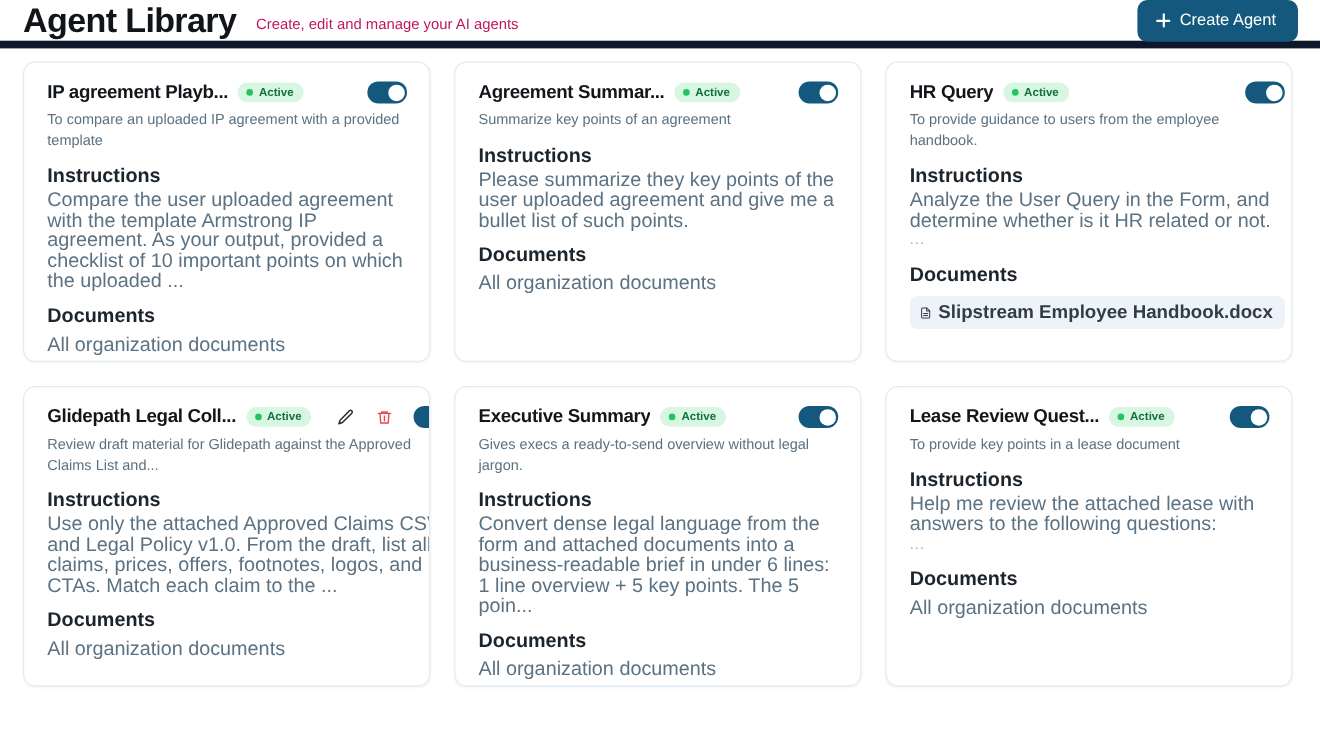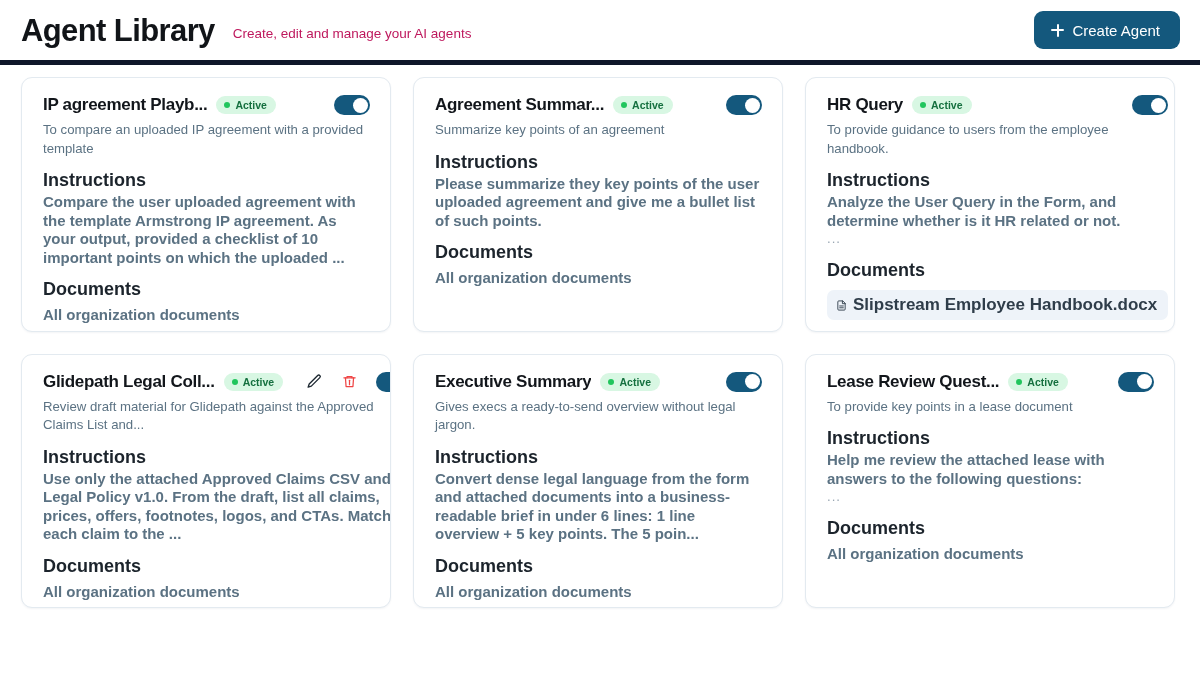--- a/index.html
+++ b/index.html
@@ -7,25 +7,25 @@
   html, body {
     width: 1200px;
     height: 673px;
     background: #ffffff;
     font-family: "Liberation Sans", sans-serif;
     overflow: hidden;
   }
 
   
   .page-header {
-    height: 65px;
+    height: 44px;
     display: flex;
     align-items: center;
     padding: 0 20px 0 21px;
-    border-bottom: 5px solid #0f172a;
+    border-bottom: 7px solid #0f172a;
     background: #ffffff;
   }
   .page-title {
     font-size: 31px;
     font-weight: bold;
     color: #111418;
     letter-spacing: -0.6px;
     line-height: 1;
   }
   .page-subtitle {
@@ -170,24 +170,23 @@
     margin-bottom: 12px;
   }
 
   .section-label {
     font-size: 18px;
     font-weight: bold;
     color: #1c242c;
     margin-bottom: 2px;
   }
   .section-text {
-    font-size: 15px;
+    font-size: 18px;
     line-height: 18.5px;
     color: #5b7283;
-    font-weight: bold;
   }
   .ellipsis-line {
     font-size: 13.2px;
     line-height: 18px;
     color: #9aa7b3;
     letter-spacing: 1px;
   }
   .block-gap { height: 12px; }
 
   .doc-chip {

